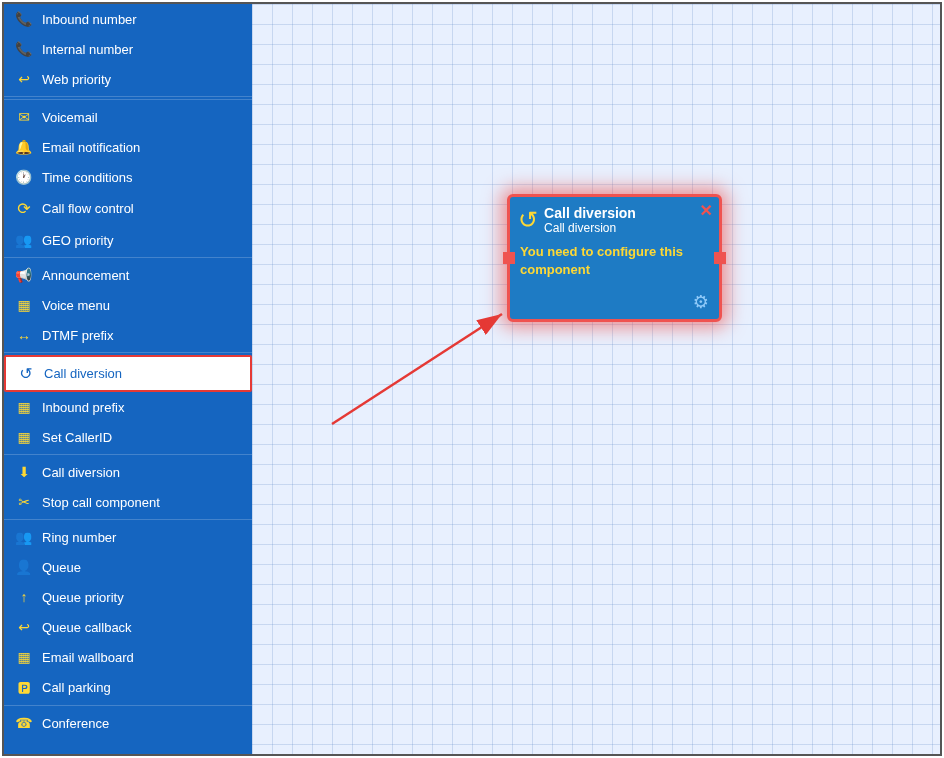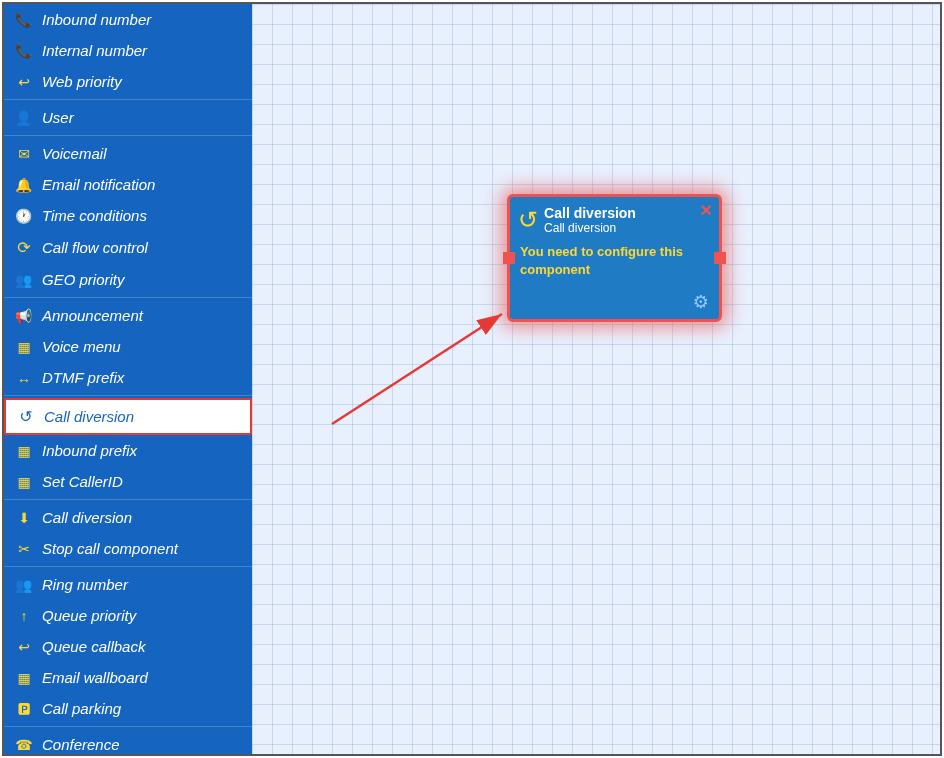--- a/index.html
+++ b/index.html
@@ -63,22 +63,21 @@
     .item-icon {
       width: 20px;
       min-width: 20px;
       margin-right: 8px;
       font-size: 14px;
       color: #fdd835;
       text-align: center;
     }
 
     .item-label {
-      font-size: 15px;
-      font-style: italic;
+      font-size: 13px;
     }
 
     .sidebar-divider {
       height: 1px;
       background: rgba(255,255,255,0.2);
       margin: 2px 0;
     }
 
     
     .main-canvas {
@@ -210,24 +209,20 @@
       <span class="item-label">Internal number</span>
     </div>
 
     <div class="sidebar-item">
       <span class="item-icon" style="color:#fdd835;">↩</span>
       <span class="item-label">Web priority</span>
     </div>
 
     <div class="sidebar-divider"></div>
 
-    <div class="sidebar-item">
-      <span class="item-icon">👤</span>
-      <span class="item-label">User</span>
-    </div>
 
     <div class="sidebar-divider"></div>
 
     <div class="sidebar-item">
       <span class="item-icon">✉</span>
       <span class="item-label">Voicemail</span>
     </div>
 
     <div class="sidebar-item">
       <span class="item-icon">🔔</span>
@@ -295,20 +290,24 @@
       <span class="item-label">Stop call component</span>
     </div>
 
     <div class="sidebar-divider"></div>
 
     <div class="sidebar-item">
       <span class="item-icon">👥</span>
       <span class="item-label">Ring number</span>
     </div>
 
+    <div class="sidebar-item">
+      <span class="item-icon" style="color:#fdd835;">👤</span>
+      <span class="item-label">Queue</span>
+    </div>
 
     <div class="sidebar-item">
       <span class="item-icon" style="color:#fdd835;">↑</span>
       <span class="item-label">Queue priority</span>
     </div>
 
     <div class="sidebar-item">
       <span class="item-icon" style="color:#fdd835;">↩</span>
       <span class="item-label">Queue callback</span>
     </div>

